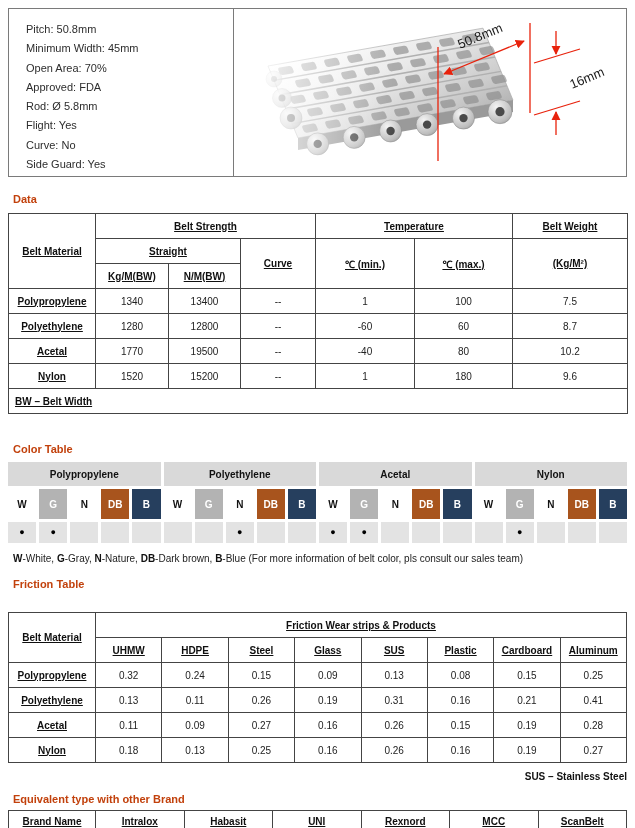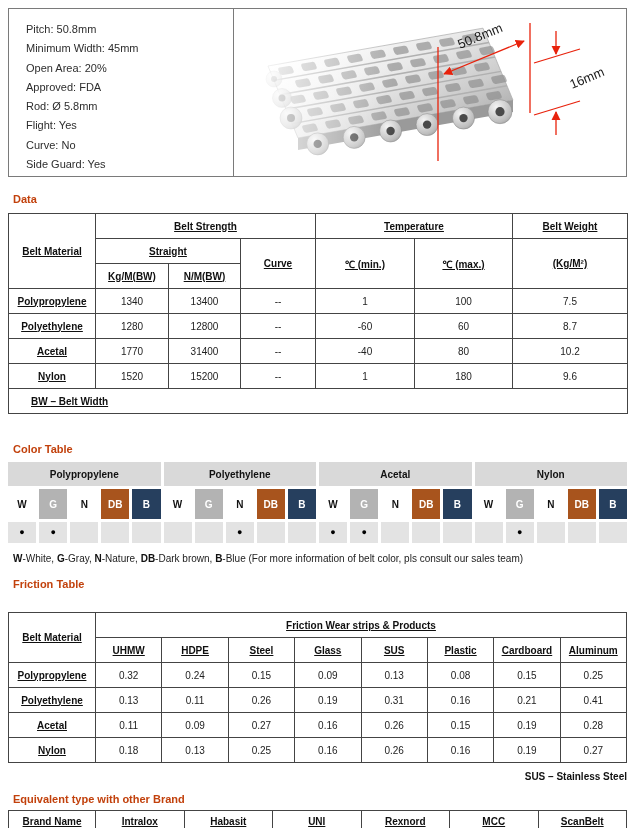--- a/index.html
+++ b/index.html
@@ -17,21 +17,21 @@
   .sec.data{margin-top:15px;margin-bottom:6px;}
   .sec.color{margin-top:28px;margin-bottom:5px;}
   .sec.friction{margin-top:13px;margin-bottom:20px;}
   .sec.equiv{margin-top:10px;margin-bottom:3px;}
 
   
   table.tbl{border-collapse:collapse;width:619px;table-layout:fixed;}
   table.tbl td{border:1px solid #444;text-align:center;vertical-align:middle;
     font-size:10px;color:#222;height:24px;padding:0 2px;overflow:hidden;}
   table.tbl td.b{font-weight:bold;color:#0f0f0f;text-decoration:underline;}
-  table.tbl td.foot{text-align:left;padding-left:22px;}
+  table.tbl td.foot{text-align:left;padding-left:6px;}
   table.tbl-eq td{height:21px;}
 
   
   .ct{display:grid;grid-template-columns:repeat(20,1fr);gap:3px;width:619px;}
   .ct-gh{grid-column:span 5;background:#d9d9d9;height:24px;display:flex;align-items:center;justify-content:center;
     font-size:10px;font-weight:bold;color:#111;}
   .ct-letter{height:30px;display:flex;align-items:center;justify-content:center;font-size:10px;font-weight:bold;}
   .ct-dot{height:21px;background:#e3e3e3;display:flex;align-items:center;justify-content:center;
     font-size:9px;color:#000;line-height:1;}
 
@@ -41,21 +41,21 @@
 </style>
 </head>
 <body>
 
 <div class="wrap">
 
   <div class="top-box">
     <div class="spec-pane">
       <div class="spec-line">Pitch: 50.8mm</div>
       <div class="spec-line">Minimum Width: 45mm</div>
-      <div class="spec-line">Open Area: 20%</div>
+      <div class="spec-line">Open Area: 70%</div>
       <div class="spec-line">Approved: FDA</div>
       <div class="spec-line">Rod: Ø 5.8mm</div>
       <div class="spec-line">Flight: Yes</div>
       <div class="spec-line">Curve: No</div>
       <div class="spec-line">Side Guard: Yes</div>
     </div>
     <div class="image-pane">
       <svg width="384" height="160" viewBox="0 0 384 160">
         <defs>
           <linearGradient id="surf" x1="0" y1="1" x2="1" y2="0">
@@ -188,21 +188,21 @@
       <td>1280</td>
       <td>12800</td>
       <td>--</td>
       <td>-60</td>
       <td>60</td>
       <td>8.7</td>
     </tr>
     <tr>
       <td class="b">Acetal</td>
       <td>1770</td>
-      <td>31400</td>
+      <td>19500</td>
       <td>--</td>
       <td>-40</td>
       <td>80</td>
       <td>10.2</td>
     </tr>
     <tr>
       <td class="b">Nylon</td>
       <td>1520</td>
       <td>15200</td>
       <td>--</td>

